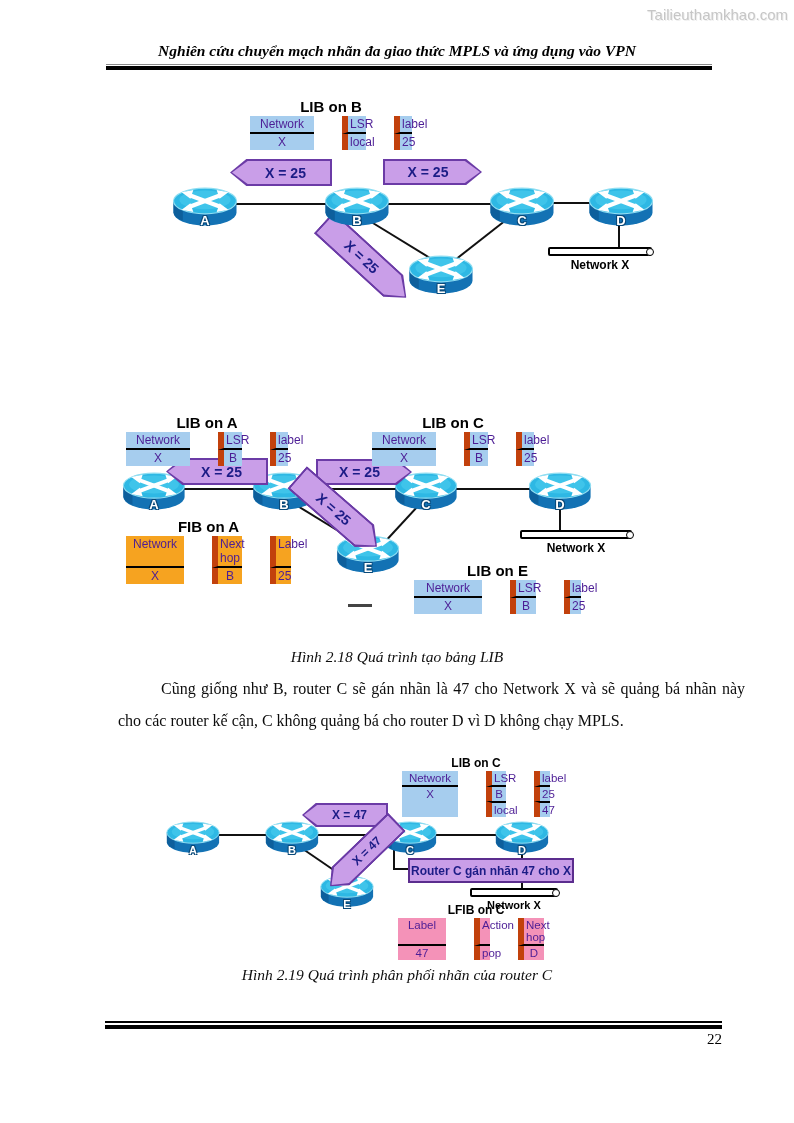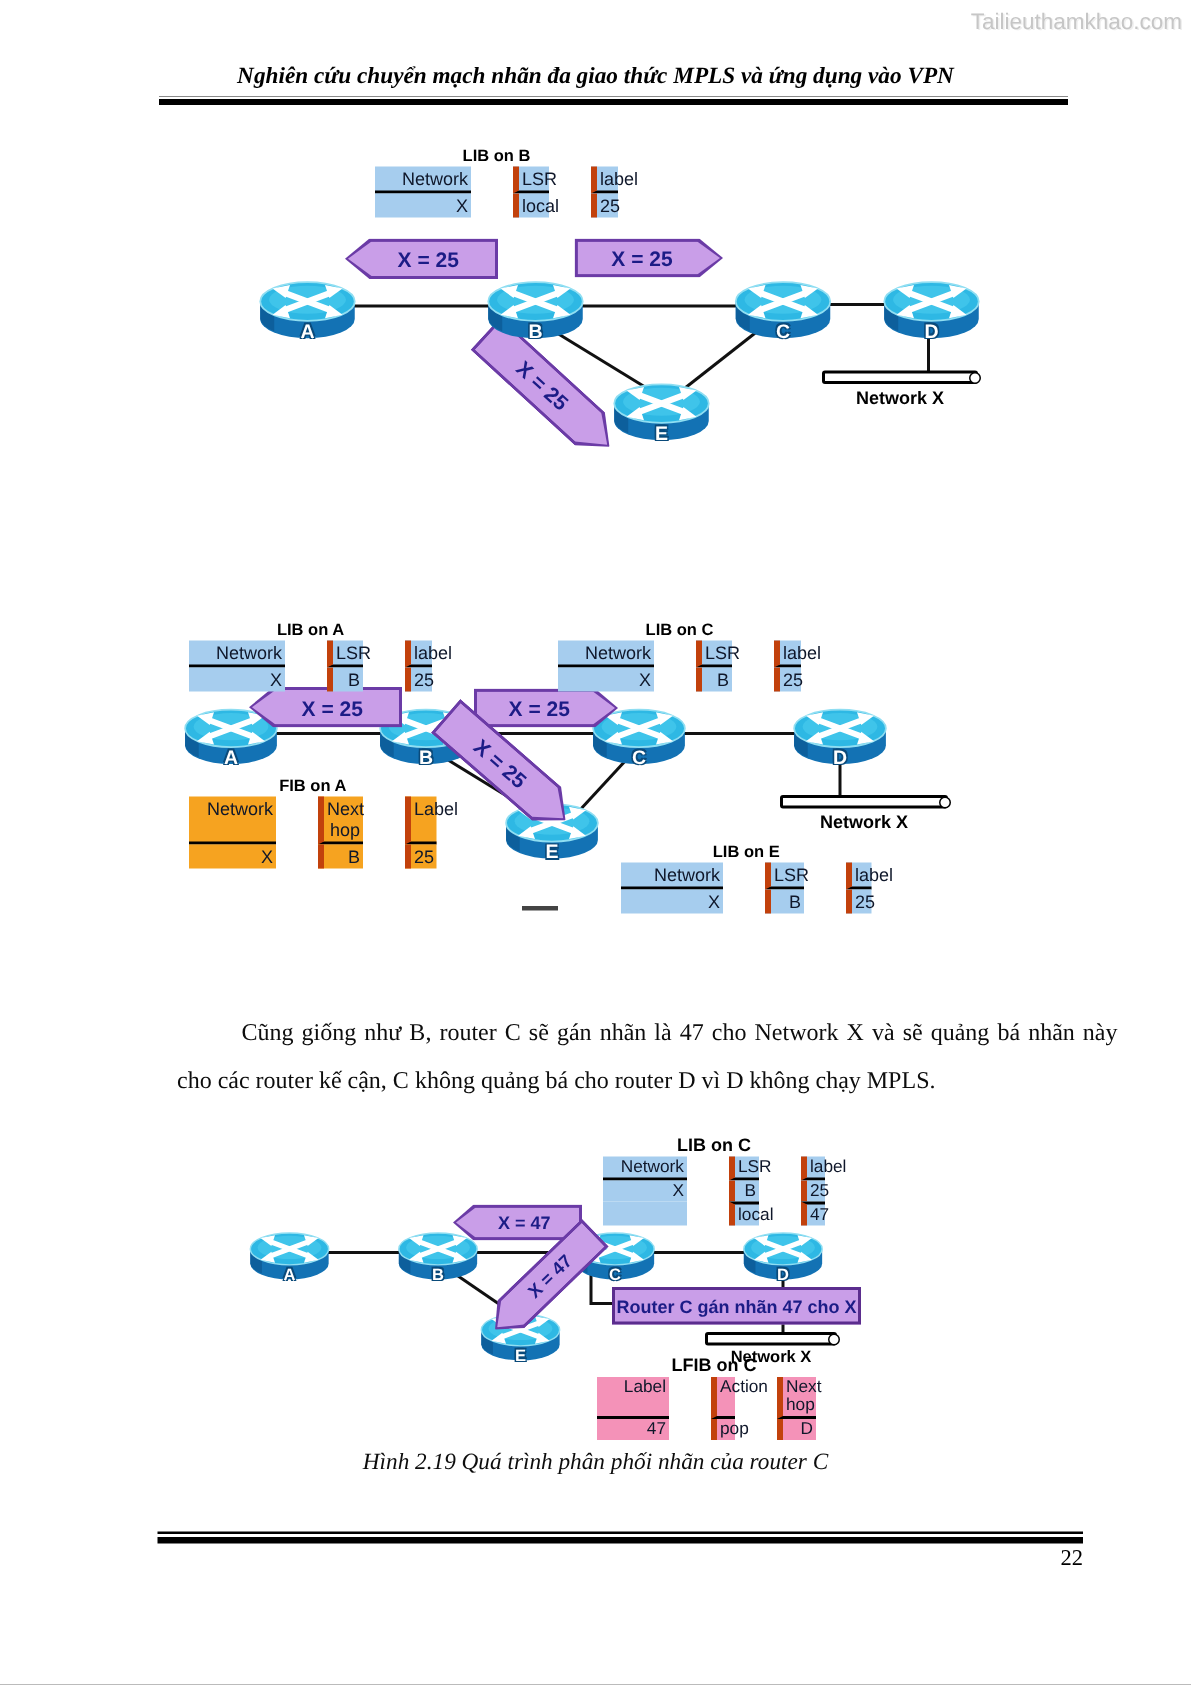--- a/index.html
+++ b/index.html
@@ -39,25 +39,25 @@
   .parrow.left .pa-bg,.parrow.left .pa-fg{clip-path:polygon(0 50%,16% 0,100% 0,100% 100%,16% 100%);}
   .parrow.right .pa-bg,.parrow.right .pa-fg{clip-path:polygon(0 0,84% 0,100% 50%,84% 100%,0 100%);}
   .pa-txt{position:absolute;inset:0;display:flex;align-items:center;justify-content:center;
           font:bold 14px "Liberation Sans",sans-serif;color:#1c1c86;}
   .parrow.left .pa-txt{padding-left:9px;}
   .parrow.right .pa-txt{padding-right:9px;}
   .parrow.sm .pa-txt{font-size:12px;}
   .behind{z-index:2;}
   
   .dtable{position:absolute;z-index:5;font-family:"Liberation Sans",sans-serif;}
-  .dtable .ttl{text-align:center;font-weight:bold;font-size:11px;color:#000;margin-bottom:1px;}
+  .dtable .ttl{text-align:center;font-weight:bold;font-size:15px;color:#000;margin-bottom:1px;}
   .dtable .grid{display:grid;}
-  .dtable .c{font-size:12px;color:#0f172a;text-align:right;padding:1px 2px;line-height:14px;}
+  .dtable .c{font-size:12px;color:#4c1d95;text-align:center;padding:1px 2px;line-height:14px;}
   .dtable .th{border-bottom:2px solid #000;}
-  .dtable .cb{border-left:4px solid #c2410c;margin-left:28px;}
+  .dtable .cb{border-left:6px solid #c2410c;margin-left:28px;}
   .dtable .rt{border-top:2px solid #000;}
   .dtable.sm .c{font-size:11.5px;line-height:12px;padding:1px 2px;}
   .dtable.sm .ttl{font-size:12px;}
   .blue .c{background:#a6cdee;}
   .orange .c{background:#f6a320;}
   .pink .c{background:#f492b8;}
   
   .netbar{position:absolute;z-index:2;}
   .netbar .bar{position:relative;height:5px;background:#fff;border:2px solid #000;border-radius:2px;}
   .netbar .bar::after{content:"";position:absolute;right:-4px;top:-1px;width:6px;height:6px;
@@ -283,20 +283,21 @@
         <div class="c th cb">label</div>
         <div class="c">X</div>
         <div class="c cb">B</div>
         <div class="c cb">25</div>
       </div>
     </div>
 
     <div style="position:absolute;left:348px;top:199px;width:24px;height:3px;background:#444;"></div>
   </div>
 
+  <div class="caption" style="top:648px;">Hình 2.18 Quá trình tạo bảng LIB</div>
   <div class="para" style="top:673px;margin-left:28px;">Cũng giống như B, router C sẽ gán nhãn là 47 cho Network X và sẽ quảng bá nhãn này cho các router kế cận, C không quảng bá cho router D vì D không chạy MPLS.</div>
 
   <div class="fig" style="top:748px;height:200px;">
     <svg class="links" width="794" height="200">
       <g stroke="#111" stroke-width="2" fill="none">
         <line x1="193" y1="87" x2="522" y2="87"></line>
         <line x1="300" y1="99" x2="338" y2="125"></line>
         <line x1="522" y1="103" x2="522" y2="141"></line>
         <path d="M394 100 V121 H409"></path>
       </g>

